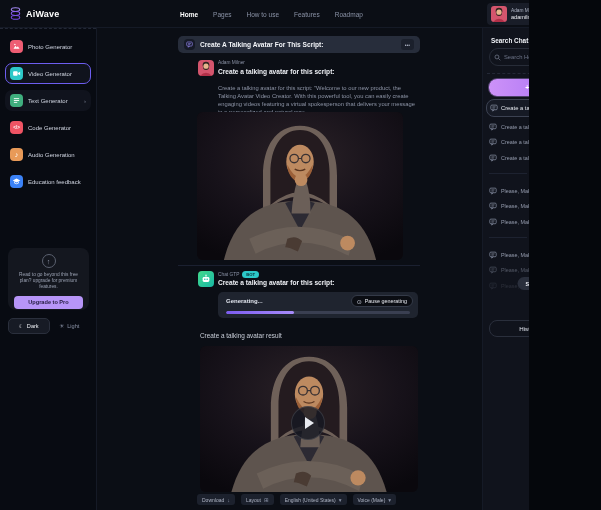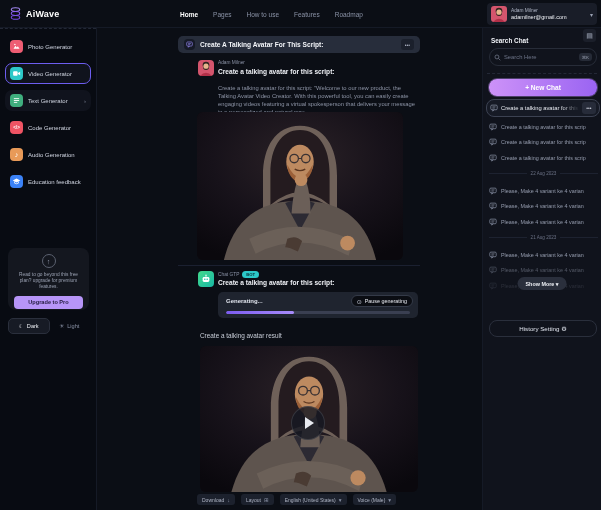--- a/index.html
+++ b/index.html
@@ -1,17 +1,17 @@
 <!DOCTYPE html>
 <html><head>
 <meta charset="utf-8">
 <style>
   * { margin:0; padding:0; box-sizing:border-box; font-family:"Liberation Sans",sans-serif; }
   html,body { background:#05070c; }
-  #app { position:relative; width:601px; height:510px; background:#0b0e15; overflow:hidden; color:#e8eaf0; }
+  #app { position:relative; width:529px; height:510px; background:#0b0e15; overflow:hidden; color:#e8eaf0; }
 
   
   #hdr { position:absolute; left:0; top:0; width:601px; height:28px; border-bottom:1px solid #151a26; }
   .brand { position:absolute; left:9px; top:6px; display:flex; align-items:center; gap:4px; }
   .brand svg { width:13px; height:15px; }
   .brand span { font-size:9px; font-weight:bold; color:#fff; letter-spacing:.2px; }
   #nav { position:absolute; left:180px; top:0; height:28px; display:flex; align-items:center; gap:15px; }
   .nav-link { font-size:6.5px; color:#8a92a6; cursor:pointer; }
   .nav-link.active { color:#fff; font-weight:bold; }
   .user-chip { position:absolute; right:4px; top:3px; width:110px; height:22px; background:#191d28; border-radius:4px; display:flex; align-items:center; padding:0 4px; gap:4px; }

